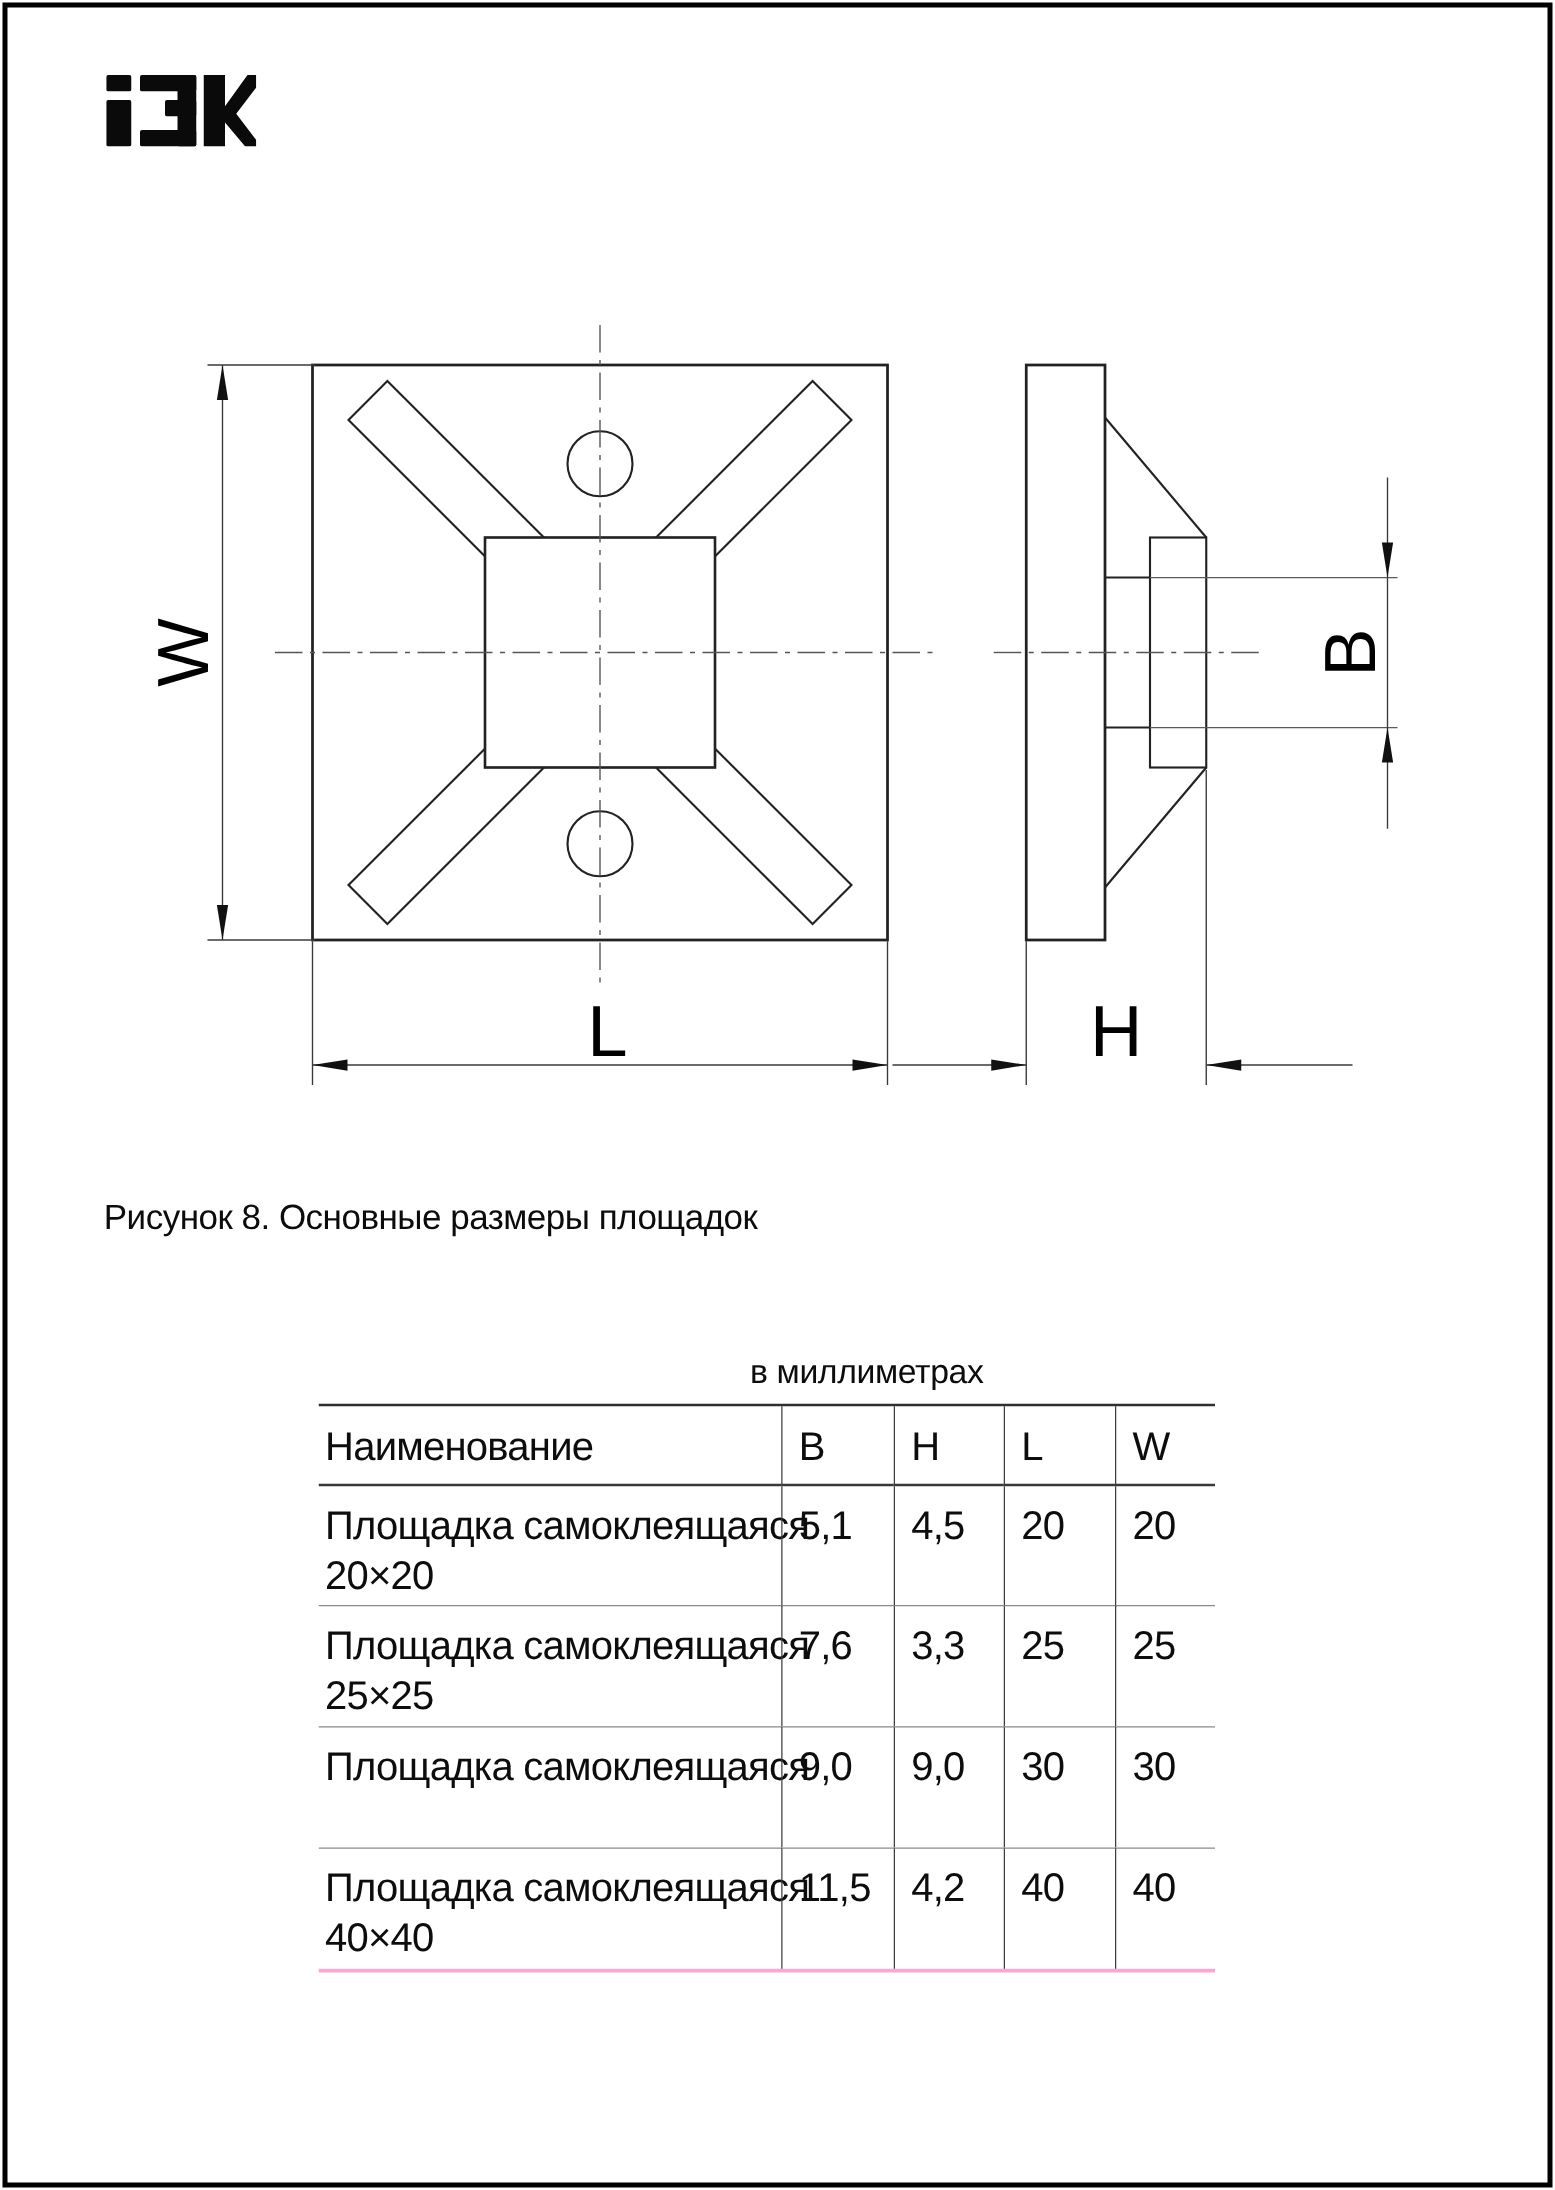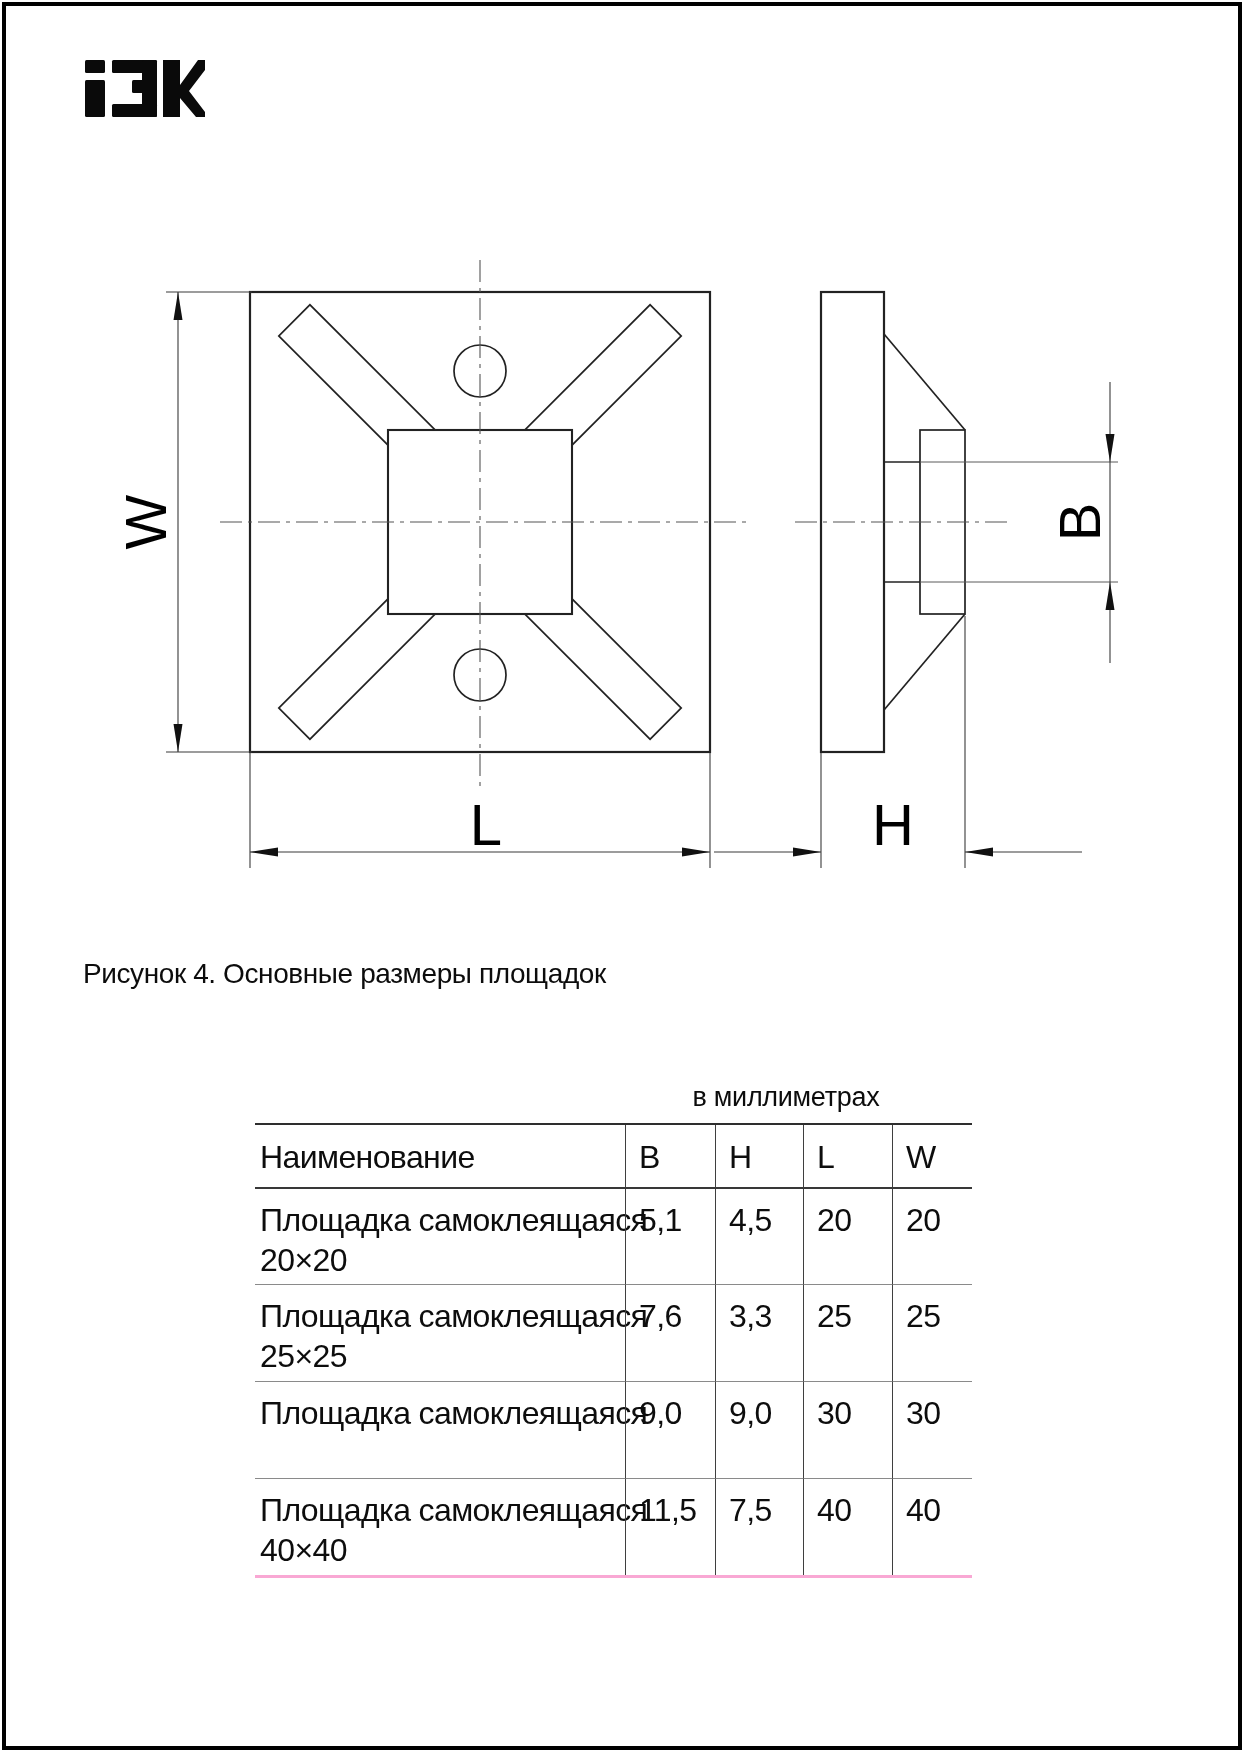--- a/index.html
+++ b/index.html
@@ -2,21 +2,21 @@
 <html><head>
 <meta charset="utf-8">
 <style>
   html,body{margin:0;padding:0;background:#ffffff;}
   body{font-family:"Liberation Sans", sans-serif; color:#0d0d0d;}
   .page{position:relative;width:1244px;height:1752px;background:#fff;overflow:hidden;}
   .page-frame{position:absolute;left:2px;top:2px;right:2px;bottom:2px;border:4px solid #000;pointer-events:none;}
   .logo{position:absolute;left:85px;top:58px;width:120px;height:60px;}
   .drawing{position:absolute;left:0;top:0;width:1244px;height:1752px;}
   .figure-caption{position:absolute;left:83px;top:958px;font-size:28px;letter-spacing:-0.4px;color:#0c0c0c;white-space:nowrap;}
-  .units-note{position:absolute;left:600px;top:1082px;width:372px;text-align:center;font-size:27px;letter-spacing:-0.3px;color:#0c0c0c;}
+  .units-note{position:absolute;left:600px;top:1082px;width:372px;text-align:left;font-size:27px;letter-spacing:-0.3px;color:#0c0c0c;}
   .dim-table{
     position:absolute;left:255px;top:1123px;width:717px;
     display:grid;
     grid-template-columns:370px 90px 88px 89px 80px;
     grid-template-rows:64px 95px 97px 97px 97px;
     border-top:2.5px solid #2e2e2e;
     border-bottom:3px solid #f9a8d4;
     box-sizing:content-box;
   }
   .cell{box-sizing:border-box;font-size:32px;letter-spacing:-0.6px;line-height:40px;overflow:visible;}
@@ -115,21 +115,21 @@
         <line x1="965" y1="616" x2="965" y2="868"></line>
         <line x1="714" y1="852" x2="821" y2="852"></line>
         <line x1="965" y1="852" x2="1082" y2="852"></line>
       </g>
       <polygon points="821,852 793,847.5 793,856.5" fill="#111"></polygon>
       <polygon points="965,852 993,847.5 993,856.5" fill="#111"></polygon>
       <text class="dimtext" x="893" y="845" text-anchor="middle">H</text>
     </g>
   </svg>
 
-  <div class="figure-caption">Рисунок 4. Основные размеры площадок</div>
+  <div class="figure-caption">Рисунок 8. Основные размеры площадок</div>
 
   <div class="units-note">в миллиметрах</div>
 
   <div class="dim-table">
     <div class="cell th name">
         <div>Наименование</div>
       </div>
     <div class="cell th val">
         <div>B</div>
       </div>
@@ -194,21 +194,21 @@
       </div>
 
     <div class="cell td name sep">
       <div>Площадка самоклеящаяся</div>
         <div>40×40</div>
     </div>
     <div class="cell td val sep">
         <div>11,5</div>
       </div>
     <div class="cell td val sep">
-        <div>7,5</div>
+        <div>4,2</div>
       </div>
     <div class="cell td val sep">
         <div>40</div>
       </div>
     <div class="cell td val sep">
         <div>40</div>
       </div>
   </div>
 </div>
 

